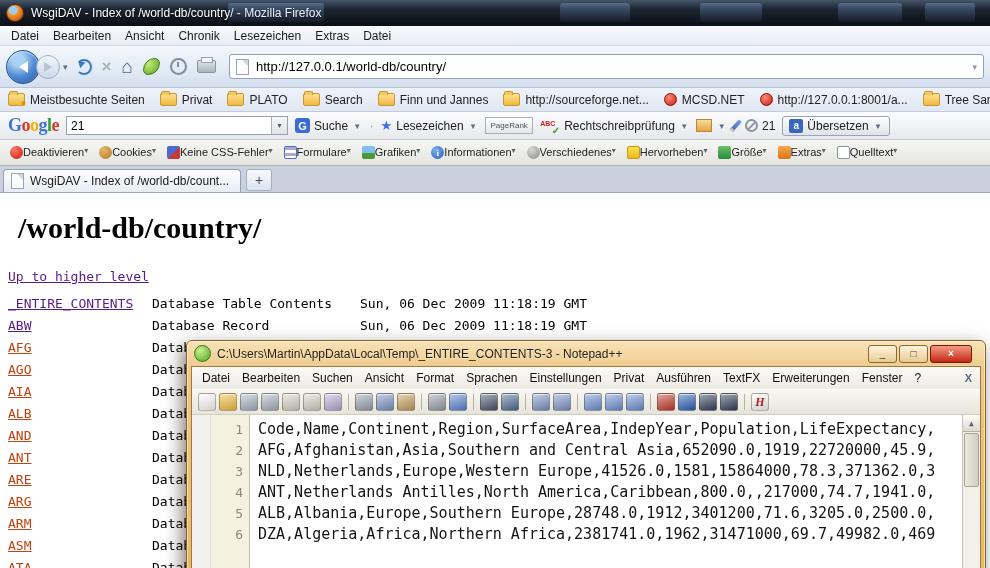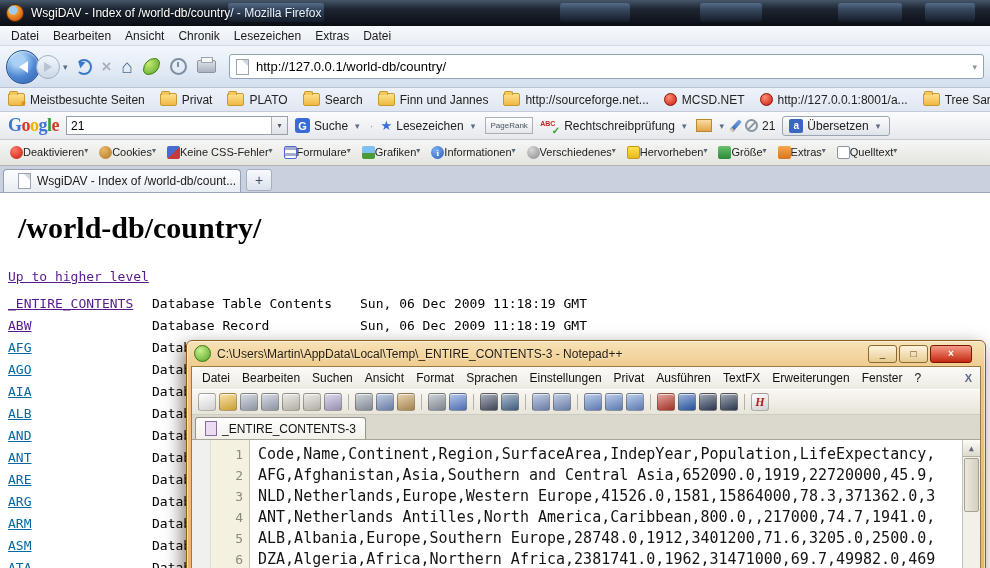--- a/index.html
+++ b/index.html
@@ -113,34 +113,34 @@
   .wdicon.outline{background:linear-gradient(#ffe24a,#e8b820);border:1px solid #c09a18;box-sizing:border-box}
   .wdicon.resize{background:linear-gradient(#6ac06a,#2a8a3a)}
   .wdicon.tools{background:linear-gradient(#f8a64a,#d8741a)}
   .wdicon.source{background:#fff;border:1px solid #8a94a0;box-sizing:border-box}
   .wd .car{font-size:8px;color:#5a6472}
 
   #tabbar{position:absolute;left:0;top:166px;width:990px;height:27px;background:#c9d1de;
     display:flex;align-items:flex-end;padding-left:3px;box-sizing:border-box;border-bottom:1px solid #9aa6ba}
   #tab-active{height:23px;width:238px;background:linear-gradient(180deg,#fdfdfe,#e8edf4);
     border:1px solid #93a0b6;border-bottom:none;border-radius:4px 4px 0 0;
-    display:flex;align-items:center;gap:6px;padding:0 14px;box-sizing:border-box;font-size:12px;color:#1a1a1a;white-space:nowrap;overflow:hidden}
+    display:flex;align-items:center;gap:6px;padding:0 7px;box-sizing:border-box;font-size:12px;color:#1a1a1a;white-space:nowrap;overflow:hidden}
   #newtab-btn{width:24px;height:20px;margin:0 0 1px 5px;border:1px solid #a5afc0;border-radius:3px;
     background:linear-gradient(#f8fafc,#dce3ee);font-size:14px;color:#44506a;display:flex;align-items:center;justify-content:center}
 
   
   #content{position:absolute;left:0;top:193px;width:990px;height:375px;background:#fff;overflow:hidden}
   #page-heading{position:absolute;left:8px;top:8px;margin:10px;font-family:"Liberation Serif",serif;
     font-size:30px;font-weight:bold;color:#000}
   #uplink{position:absolute;left:8px;top:76px;font-family:"DejaVu Sans Mono",monospace;font-size:13px;
     color:#551a8b;text-decoration:underline}
   #listing{position:absolute;left:8px;top:100px;right:0;font-family:"DejaVu Sans Mono",monospace;
     font-size:13px;line-height:22px;color:#000}
   .lrow{display:flex;white-space:pre}
-  .lrow .c1{width:144px;flex:0 0 auto;text-decoration:underline;color:#0369a1}
+  .lrow .c1{width:144px;flex:0 0 auto;text-decoration:underline;color:#c2410c}
   .lrow .c1.visited{color:#551a8b}
   .lrow .c2{width:208px;flex:0 0 auto}
   .lrow .c3{flex:1}
 
   
   #npp{position:absolute;left:186px;top:340px;width:800px;height:290px;z-index:50;
     background:linear-gradient(180deg,#f7e2b8 0%,#eec887 30px,#e6b35e 100%);
     border:1px solid #8a5f1e;border-radius:6px 6px 0 0;box-sizing:border-box;
     padding:0 4px 4px 4px;box-shadow:-4px 6px 18px rgba(30,15,0,.55),inset 0 0 0 1px rgba(255,255,255,.5)}
   #npp-titlebar{height:25px;display:flex;align-items:center;gap:6px;padding:0 3px;font-size:12px;color:#241a08}
@@ -455,26 +455,20 @@
         <span class="ticon" style="background: linear-gradient(160deg, rgba(255, 255, 255, 0.55), rgba(0, 0, 0, 0.18)), rgb(111, 147, 214);"></span>
         <span class="ticon" style="background: linear-gradient(160deg, rgba(255, 255, 255, 0.55), rgba(0, 0, 0, 0.18)), rgb(111, 147, 214);"></span>
         <span class="tsep"></span>
         <span class="ticon" style="background: linear-gradient(160deg, rgba(255, 255, 255, 0.55), rgba(0, 0, 0, 0.18)), rgb(196, 58, 46);"></span>
         <span class="ticon" style="background: linear-gradient(160deg, rgba(255, 255, 255, 0.55), rgba(0, 0, 0, 0.18)), rgb(47, 98, 184);"></span>
         <span class="ticon" style="background: linear-gradient(160deg, rgba(255, 255, 255, 0.55), rgba(0, 0, 0, 0.18)), rgb(51, 65, 94);"></span>
         <span class="ticon" style="background: linear-gradient(160deg, rgba(255, 255, 255, 0.55), rgba(0, 0, 0, 0.18)), rgb(51, 65, 94);"></span>
         <span class="tsep"></span>
         <span class="ticon" style="background: linear-gradient(160deg, rgba(255, 255, 255, 0.55), rgba(0, 0, 0, 0.18)), rgb(255, 255, 255);">H</span>
       </div>
-    <div id="npp-tabbar">
-      <div id="npp-tab">
-        <span class="doc-ico"></span>
-        <span>_ENTIRE_CONTENTS-3</span>
-      </div>
-    </div>
     <div id="npp-editor">
       <div id="npp-margin"></div>
       <div id="npp-linenums">
           <div class="lnum">1</div>
           <div class="lnum">2</div>
           <div class="lnum">3</div>
           <div class="lnum">4</div>
           <div class="lnum">5</div>
           <div class="lnum">6</div>
         </div>

